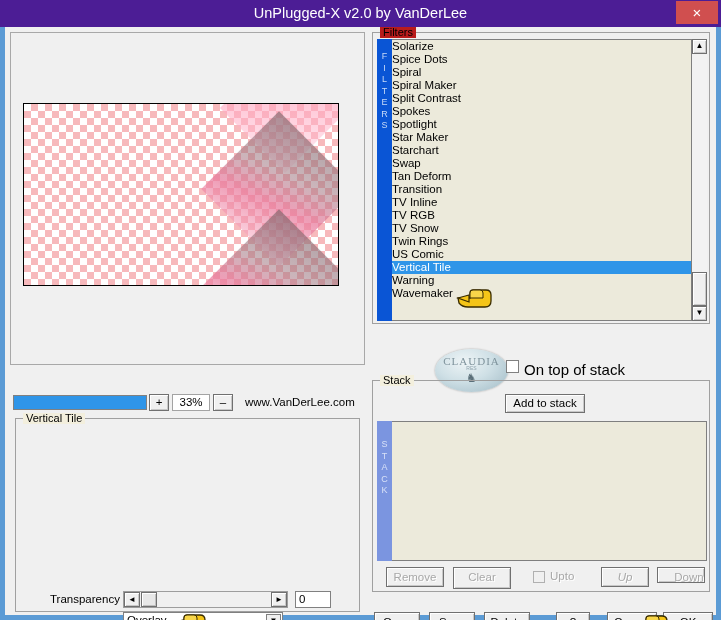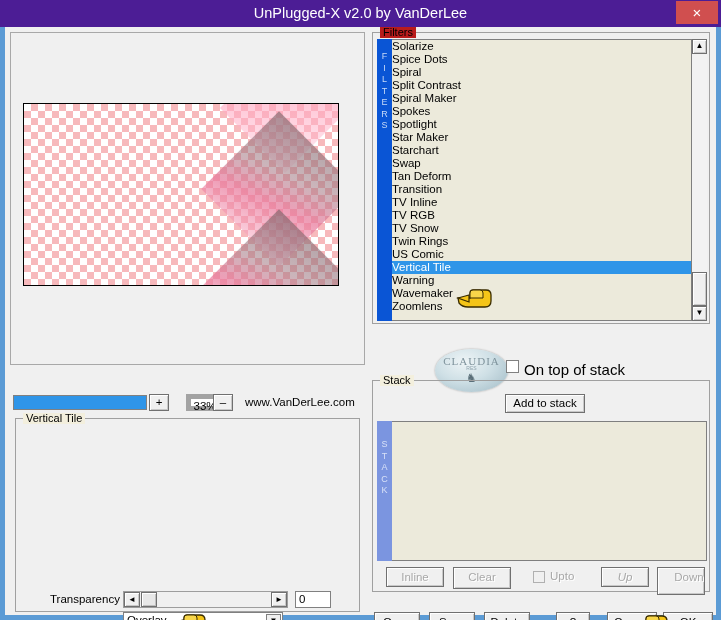--- a/index.html
+++ b/index.html
@@ -139,22 +139,22 @@
   #zoom-bar {
     position: absolute;
     left: 8px; top: 368px;
     width: 134px; height: 15px;
     background: #2f95e8;
     border: 1px solid #808080;
     box-sizing: border-box;
   }
   #zoom-plus  { left: 144px; top: 367px; width: 20px; height: 17px; line-height: 15px; }
   #zoom-value {
-    position: absolute; left: 181px; top: 367px; width: 38px; height: 17px;
-    background: #ffffff; border: 5px solid #a3a3a3; box-sizing: border-box;
+    position: absolute; left: 167px; top: 367px; width: 38px; height: 17px;
+    background: #ffffff; border: 1px solid #a3a3a3; box-sizing: border-box;
     text-align: center; line-height: 15px; font-size: 11.5px; color: #000;
   }
   #zoom-minus { left: 208px; top: 367px; width: 20px; height: 17px; line-height: 15px; }
   #vdl-link {
     position: absolute; left: 240px; top: 369px;
     font-size: 11.5px; color: #000;
   }
 
   
   #vt-group { left: 10px; top: 391px; width: 345px; height: 194px; }
@@ -319,21 +319,21 @@
     position: absolute; left: 160px; top: 190px;
     width: 12px; height: 12px;
     background: #f0f0f0; border: 1px solid #b0b0b0;
     box-sizing: border-box;
   }
   #upto-label {
     position: absolute; left: 177px; top: 189px;
     font-size: 11.5px; color: #a8a8a8; text-shadow: 1px 1px 0 #ffffff;
   }
   #btn-up   { left: 228px; top: 186px; width: 48px; height: 20px; line-height: 18px; font-style: italic; }
-  #btn-down { left: 284px; top: 186px; width: 48px; height: 28px; line-height: 18px; padding-left: 16px; }
+  #btn-down { left: 284px; top: 186px; width: 48px; height: 16px; line-height: 18px; padding-left: 16px; }
 
   
   #btn-open   { left: 369px; top: 585px; width: 46px; height: 21px; line-height: 19px; }
   #btn-save   { left: 424px; top: 585px; width: 46px; height: 21px; line-height: 19px; }
   #btn-delete { left: 479px; top: 585px; width: 46px; height: 21px; line-height: 19px; }
   #btn-help   { left: 551px; top: 585px; width: 34px; height: 21px; line-height: 19px; }
   #btn-cancel { left: 602px; top: 585px; width: 50px; height: 21px; line-height: 19px; }
   #btn-ok     { left: 658px; top: 585px; width: 50px; height: 21px; line-height: 19px; }
 
   
@@ -388,38 +388,37 @@
       <path d="M2 13 L13 10 L13 17 Z" fill="#f5c518" stroke="#3a2d00" stroke-width="1.2"></path>
     </svg>
 
     <div class="grpbox" id="filters-group">
       <div class="grplabel" id="filters-label">Filters</div>
       <div id="filters-sidebar">F<br>I<br>L<br>T<br>E<br>R<br>S</div>
       <div id="filters-list">
           <div class="filter-item">Solarize</div>
           <div class="filter-item">Spice Dots</div>
           <div class="filter-item">Spiral</div>
+          <div class="filter-item">Spiral Maker</div>
           <div class="filter-item">Split Contrast</div>
-          <div class="filter-item">Spiral Maker</div>
           <div class="filter-item">Spokes</div>
           <div class="filter-item">Spotlight</div>
           <div class="filter-item">Star Maker</div>
           <div class="filter-item">Starchart</div>
           <div class="filter-item">Swap</div>
           <div class="filter-item">Tan Deform</div>
           <div class="filter-item">Transition</div>
           <div class="filter-item">TV Inline</div>
           <div class="filter-item">TV RGB</div>
           <div class="filter-item">TV Snow</div>
           <div class="filter-item">Twin Rings</div>
           <div class="filter-item">US Comic</div>
           <div class="filter-item selected">Vertical Tile</div>
           <div class="filter-item">Warning</div>
           <div class="filter-item">Wavemaker</div>
-          <div class="filter-item">Zoomlens</div>
         </div>
       <div id="filters-scrollbar">
         <div class="sb-btn" id="sb-up">▲</div>
         <div id="sb-thumb"></div>
         <div class="sb-btn" id="sb-down">▼</div>
       </div>
     </div>
 
     <svg class="hand-cursor" style="left:451px; top:258px;" viewBox="0 0 40 26">
       <path d="M2 13 L14 13 L14 8 Q14 5 17 5 L30 5 Q35 5 35 10 L35 16 Q35 22 29 22 L12 22 Q6 22 3 18 Z" fill="#f5c518" stroke="#3a2d00" stroke-width="1.3"></path>
@@ -434,21 +433,21 @@
     </div>
 
     <div id="ontop-check"></div>
     <div id="ontop-label">On top of stack</div>
 
     <div class="grpbox" id="stack-group">
       <div class="grplabel" id="stack-label">Stack</div>
       <div class="btn" id="add-to-stack">Add to stack</div>
       <div id="stack-sidebar">S<br>T<br>A<br>C<br>K</div>
       <div id="stack-list"></div>
-      <div class="btn disabled" id="btn-remove">Inline</div>
+      <div class="btn disabled" id="btn-remove">Remove</div>
       <div class="btn disabled" id="btn-clear">Clear</div>
       <div id="upto-check"></div>
       <div id="upto-label">Upto</div>
       <div class="btn disabled" id="btn-up">Up</div>
       <div class="btn disabled" id="btn-down">Down</div>
     </div>
 
     <div class="btn" id="btn-open">Open</div>
     <div class="btn" id="btn-save">Save</div>
     <div class="btn" id="btn-delete">Delete</div>

